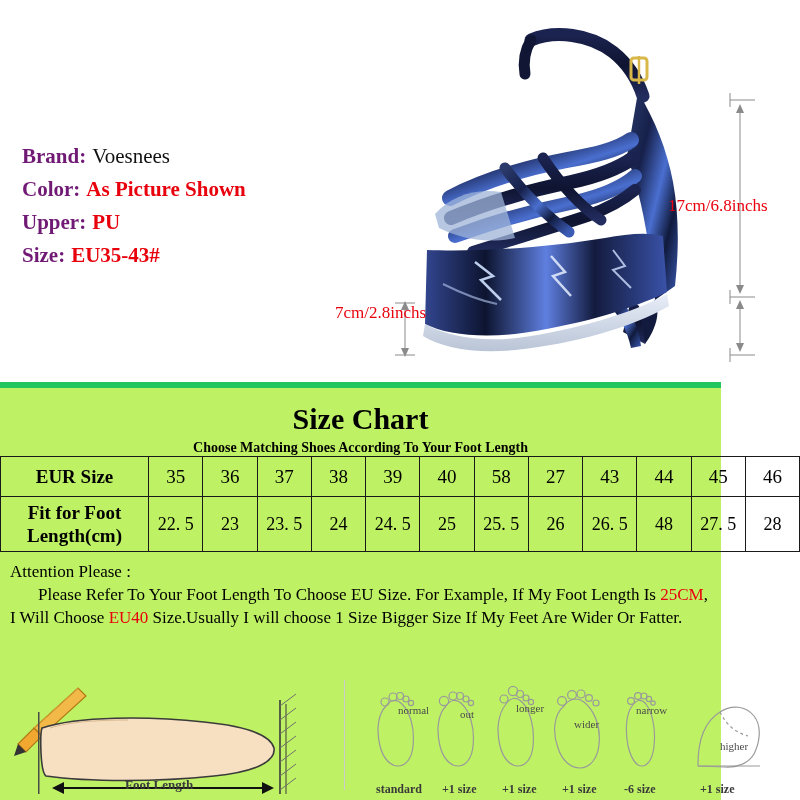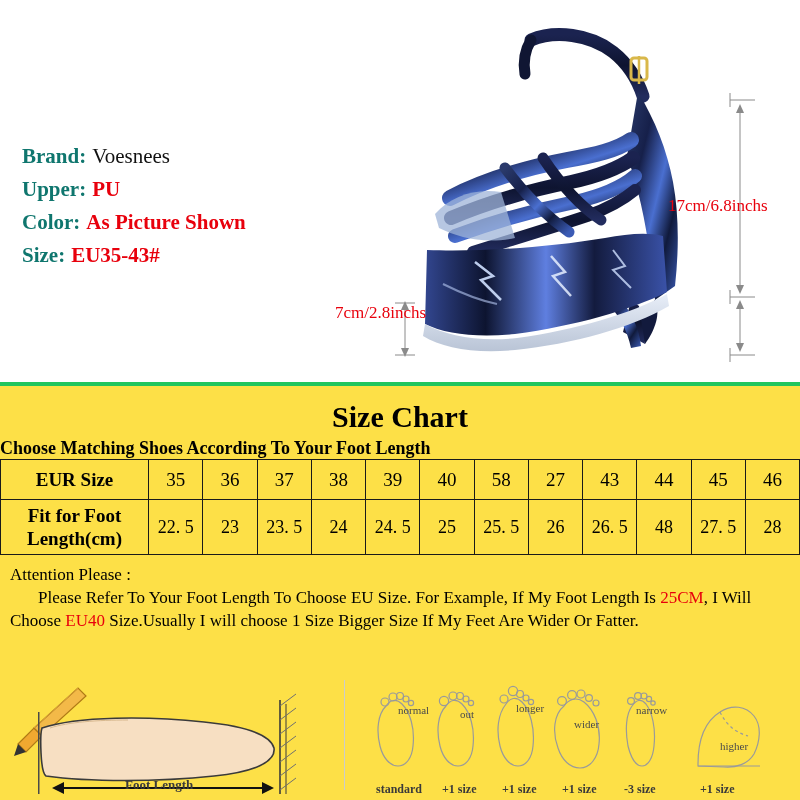--- a/index.html
+++ b/index.html
@@ -28,21 +28,21 @@
     top: 140px;
     width: 330px;
   }
   .spec-row {
     font-size: 21px;
     line-height: 33px;
     white-space: nowrap;
     font-family: "Liberation Serif", serif;
   }
   .spec-label {
-    color: #0f766e;
+    color: #701a75;
     font-weight: bold;
     text-align: center;
   }
   .spec-value {
     color: #111111;
     font-weight: normal;
     margin-left: 6px;
   }
   .spec-value.red {
     color: #e8000c;
@@ -67,36 +67,36 @@
     white-space: nowrap;
   }
   #dim-height { left: 668px; top: 196px; }
   #dim-platform { left: 335px; top: 303px; }
 
   
   #chart-section {
     position: absolute;
     top: 382px;
     left: 0;
-    width: 800px;
+    width: 721px;
     height: 418px;
-    border-top: 4px solid #22c55e;
-    background: #fde047;
+    border-top: 6px solid #22c55e;
+    background: #bef264;
   }
   #chart-title {
     text-align: center;
     font-size: 30px;
     font-weight: bold;
     margin-top: 14px;
     font-family: "Liberation Serif", serif;
     color: #000;
   }
   #chart-subtitle {
-    text-align: left;
-    font-size: 18px;
+    text-align: center;
+    font-size: 14px;
     font-weight: bold;
     margin-top: 4px;
     font-family: "Liberation Serif", serif;
     color: #000;
   }
 
   #size-table {
     border-collapse: collapse;
     width: 800px;
     margin-top: 0;
@@ -157,24 +157,24 @@
 </head>
 <body>
 
 <div id="top-section">
 
   <div id="spec-list">
     <div class="spec-row">
       <span class="spec-label">Brand:</span><span class="spec-value">Voesnees</span>
     </div>
     <div class="spec-row">
-      <span class="spec-label">Upper:</span><span class="spec-value red">PU</span>
+      <span class="spec-label">Color:</span><span class="spec-value red">As Picture Shown</span>
     </div>
     <div class="spec-row">
-      <span class="spec-label">Color:</span><span class="spec-value red">As Picture Shown</span>
+      <span class="spec-label">Upper:</span><span class="spec-value red">PU</span>
     </div>
     <div class="spec-row">
       <span class="spec-label">Size:</span><span class="spec-value red">EU35-43#</span>
     </div>
   </div>
 
   <div id="shoe-art">
     <svg width="445" height="382" viewBox="0 0 445 382" xmlns="http://www.w3.org/2000/svg" aria-hidden="true">
       <defs>
         <linearGradient id="gLight" x1="0" y1="0" x2="1" y2="1">
@@ -395,15 +395,15 @@
     <text x="148" y="40" font-family="Liberation Serif, serif" font-size="11" fill="#4a4a4a">longer</text>
     <text x="206" y="56" font-family="Liberation Serif, serif" font-size="11" fill="#4a4a4a">wider</text>
     <text x="268" y="42" font-family="Liberation Serif, serif" font-size="11" fill="#4a4a4a">narrow</text>
     <text x="352" y="78" font-family="Liberation Serif, serif" font-size="11" fill="#4a4a4a">higher</text>
   </svg>
 
   <div class="foot-caption bold" style="left:376px; top:110px;">standard</div>
   <div class="foot-caption bold" style="left:442px; top:110px;">+1 size</div>
   <div class="foot-caption bold" style="left:502px; top:110px;">+1 size</div>
   <div class="foot-caption bold" style="left:562px; top:110px;">+1 size</div>
-  <div class="foot-caption bold" style="left:624px; top:110px;">-3 size</div>
+  <div class="foot-caption bold" style="left:624px; top:110px;">-6 size</div>
   <div class="foot-caption bold" style="left:700px; top:110px;">+1 size</div>
 </div>
 
 </body></html>

